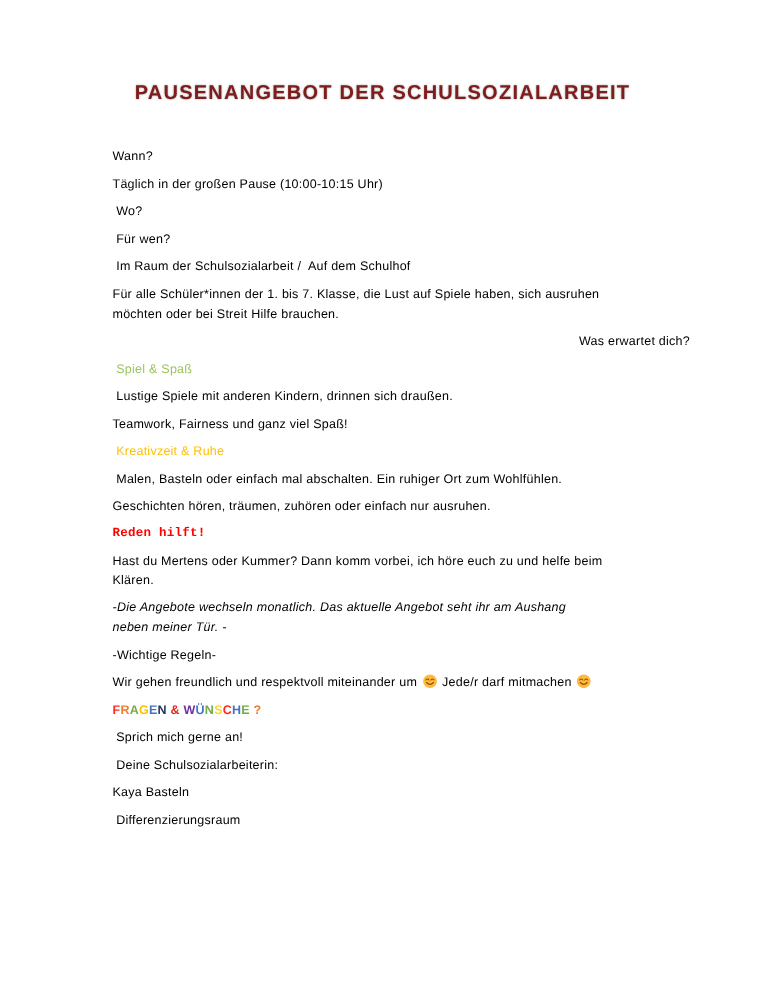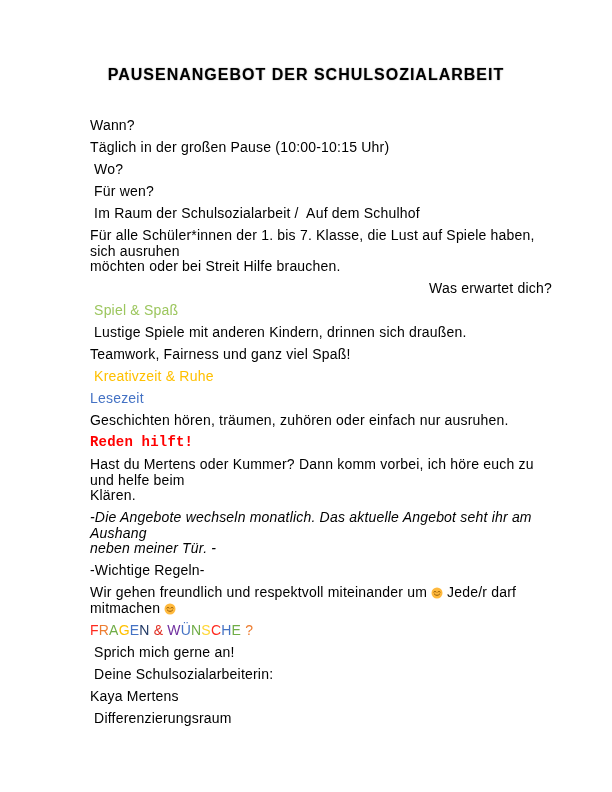--- a/index.html
+++ b/index.html
@@ -20,62 +20,62 @@
     font-weight:700;
     letter-spacing:1px;
     text-shadow:0 0 1px #a8a8a8, 0 0 2px #c9c9c9;
   }
   .content{
     position:absolute;
     top:118px;left:90px;right:60px;
   }
   .content p{
     margin:0 0 6.5px 0;
-    font-size:14px;
+    font-size:10px;
     line-height:15.5px;
     letter-spacing:0.2px;
     white-space:pre-wrap;
   }
   .offer-label{font-weight:400;}
   .bold{font-weight:700;}
   .italic{font-style:italic; letter-spacing:0.5px;}
   .mt17{margin-top:17px;text-align:right;}
   .mt10{margin-top:10px;}
   .mt4{margin-top:4px;}
   .mt23{margin-top:23px;}
-  .questions{font-weight:400; letter-spacing:1.2px; white-space:pre; font-size:10px;}
+  .questions{font-weight:700; letter-spacing:1.2px; white-space:pre; font-size:10px;}
   .emoji{display:inline-block; margin:0 4px; vertical-align:-2px; line-height:0;}
   .emoji svg{display:block;}
 </style>
 </head>
 <body>
 
 <div class="page">
 
-  <h1 class="title" style="color: #000000;">PAUSENANGEBOT DER SCHULSOZIALARBEIT</h1>
+  <h1 class="title" style="color: #7f1d1d;">PAUSENANGEBOT DER SCHULSOZIALARBEIT</h1>
 
   <div class="content">
 
     <p>Wann?</p>
     <p>Täglich in der großen Pause (10:00-10:15 Uhr)</p>
     <p> Wo?</p>
     <p> Für wen?</p>
     <p> Im Raum der Schulsozialarbeit /  Auf dem Schulhof</p>
     <p>Für alle Schüler*innen der 1. bis 7. Klasse, die Lust auf Spiele haben, sich ausruhen
 möchten oder bei Streit Hilfe brauchen.</p>
 
     <p class="mt17"> Was erwartet dich?</p>
 
     <p class="offer-label" style="color: rgb(156, 198, 94);"> Spiel &amp; Spaß</p>
     <p> Lustige Spiele mit anderen Kindern, drinnen sich draußen.</p>
     <p>Teamwork, Fairness und ganz viel Spaß!</p>
 
     <p class="offer-label" style="color: rgb(255, 192, 0);"> Kreativzeit &amp; Ruhe</p>
+    <p> Malen, Basteln oder einfach mal abschalten. Ein ruhiger Ort zum Wohlfühlen.</p>
 
-    <p class="offer-label" style="color: rgb(68, 114, 196);">Lesezeit</p>
     <p>Geschichten hören, träumen, zuhören oder einfach nur ausruhen.</p>
 
     <p class="offer-label bold" style="color: rgb(255, 0, 0); font-family: Liberation Mono, monospace;">Reden hilft!</p>
     <p>Hast du Mertens oder Kummer? Dann komm vorbei, ich höre euch zu und helfe beim
 Klären.</p>
 
     <p class="italic mt10">-Die Angebote wechseln monatlich. Das aktuelle Angebot seht ihr am Aushang
 neben meiner Tür. -</p>
 
     <p class="mt4">-Wichtige Regeln-</p>
@@ -89,17 +89,17 @@
             <circle cx="12" cy="12" r="11" fill="currentColor"></circle>
             <path d="M5.5 10 Q8 6.8 10.5 10" stroke="#8a5200" stroke-width="1.7" fill="none" stroke-linecap="round"></path>
             <path d="M13.5 10 Q16 6.8 18.5 10" stroke="#8a5200" stroke-width="1.7" fill="none" stroke-linecap="round"></path>
             <path d="M6.5 14 Q12 20 17.5 14" stroke="#8a5200" stroke-width="1.8" fill="none" stroke-linecap="round"></path>
           </svg></span></p>
 
     <p class="questions mt23"><span style="color: rgb(255, 42, 31);">F</span><span style="color: rgb(237, 125, 49);">R</span><span style="color: rgb(112, 173, 71);">A</span><span style="color: rgb(255, 192, 0);">G</span><span style="color: rgb(68, 114, 196);">E</span><span style="color: rgb(32, 56, 100);">N</span><span> </span><span style="color: rgb(224, 43, 32);">&amp;</span><span> </span><span style="color: rgb(112, 48, 160);">W</span><span style="color: rgb(68, 114, 196);">Ü</span><span style="color: rgb(112, 173, 71);">N</span><span style="color: rgb(255, 214, 51);">S</span><span style="color: rgb(255, 42, 31);">C</span><span style="color: rgb(68, 114, 196);">H</span><span style="color: rgb(112, 173, 71);">E</span><span> </span><span style="color: rgb(237, 125, 49);">?</span></p>
 
     <p> Sprich mich gerne an!</p>
     <p> Deine Schulsozialarbeiterin:</p>
-    <p>Kaya Mertens</p>
+    <p>Kaya Basteln</p>
     <p> Differenzierungsraum</p>
 
   </div>
 </div>
 
 </body></html>

